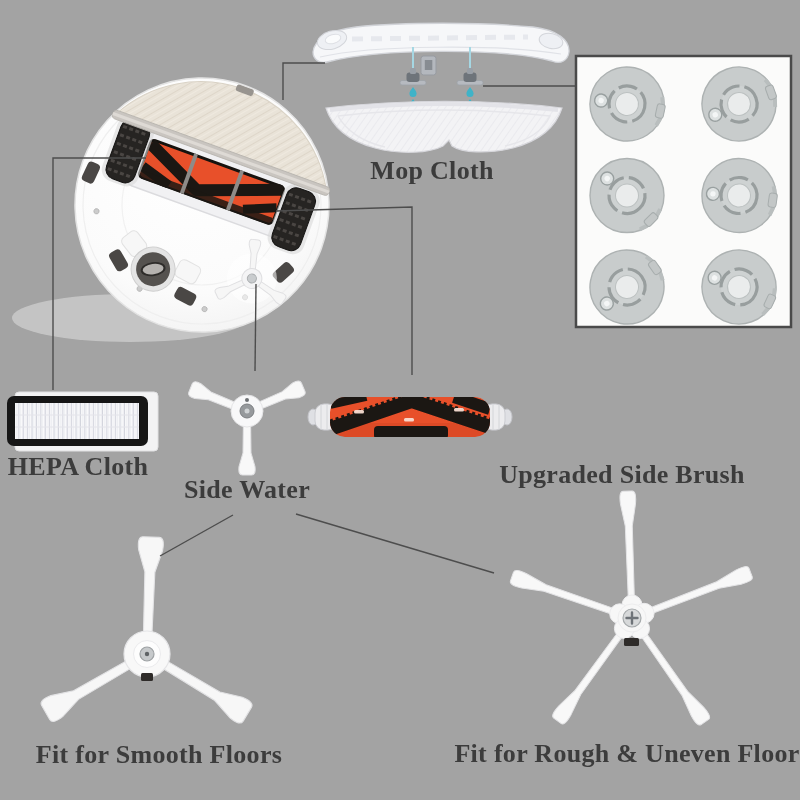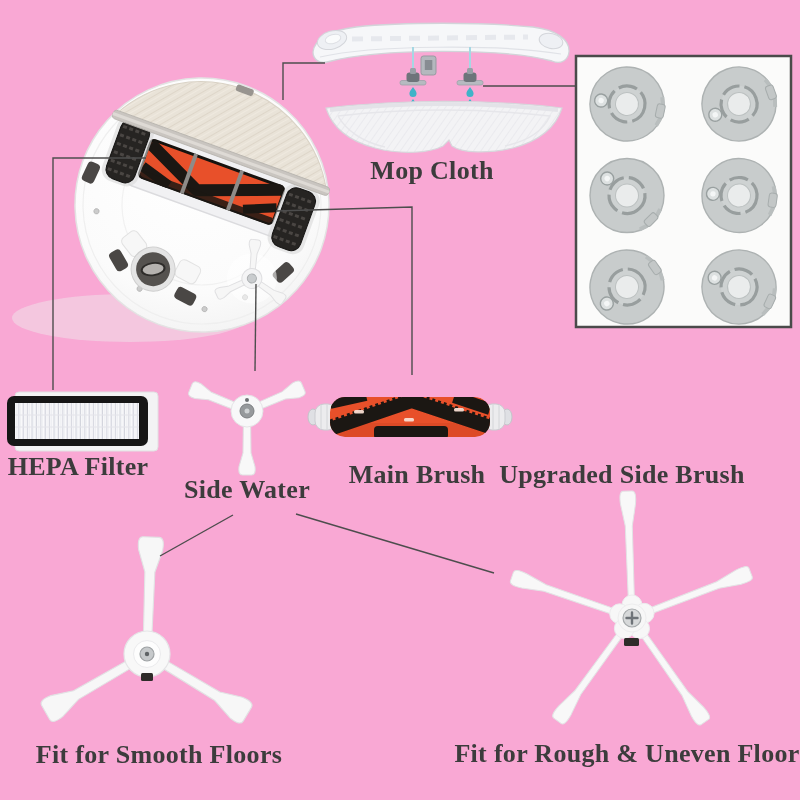--- a/index.html
+++ b/index.html
@@ -1,16 +1,16 @@
 <!DOCTYPE html>
 <html style="--label-text: #3c3c3c; --callout-line: #4d4d4d; --main-brush-orange: #e8502a; --bristle-black: #1b1713; --mop-cloth-beige: #e9e3d8; --filter-disc-gray: #c8cccc; --water-drop-teal: #3fb3c8; --filter-box-border: #4a4a4a; --hepa-frame-black: #161616;"><head>
 <meta charset="utf-8">
 <style>
   html,body{margin:0;padding:0;background:#fff;}
-  .canvas{position:relative;width:800px;height:800px;background:#f9a8d4;overflow:hidden;
+  .canvas{position:relative;width:800px;height:800px;background:#a3a3a3;overflow:hidden;
           font-family:"Liberation Serif","DejaVu Serif",serif;}
   .canvas svg{position:absolute;left:0;top:0;}
   .part-label{position:absolute;transform:translateX(-50%);white-space:nowrap;
               font-weight:700;font-size:26px;letter-spacing:.3px;line-height:1;
               color:var(--label-text,#3c3c3c);}
   .callout path{fill:none;stroke:var(--callout-line,#4d4d4d);stroke-width:1.4;}
   .orange{fill:var(--main-brush-orange,#e8502a);}
   .drop{fill:var(--water-drop-teal,#3fb3c8);}
   .disc-base{fill:var(--filter-disc-gray,#c8cccc);}
 </style>
@@ -268,20 +268,19 @@
     <path d="M 483,86 L 575,86"></path>
     <path d="M 146,158 L 53,158 L 53,390"></path>
     <path d="M 256,284 L 255,371"></path>
     <path d="M 276,211 L 412,207 L 412,375"></path>
     <path d="M 233,515 L 160,556"></path>
     <path d="M 296,514 L 494,573"></path>
   </g>
 </svg>
 
 <div class="part-label" style="left:432px;top:158px">Mop Cloth</div>
-<div class="part-label" style="left:78px;top:454px">HEPA Filter</div>
+<div class="part-label" style="left:78px;top:454px">HEPA Cloth</div>
 <div class="part-label" style="left:247px;top:477px">Side Water</div>
-<div class="part-label" style="left:417px;top:462px">Main Brush</div>
 <div class="part-label" style="left:622px;top:462px">Upgraded Side Brush</div>
 <div class="part-label" style="left:627px;top:741px">Fit for Rough &amp; Uneven Floor</div>
 <div class="part-label" style="left:159px;top:742px">Fit for Smooth Floors</div>
 
 </div>
 
 </body></html>

